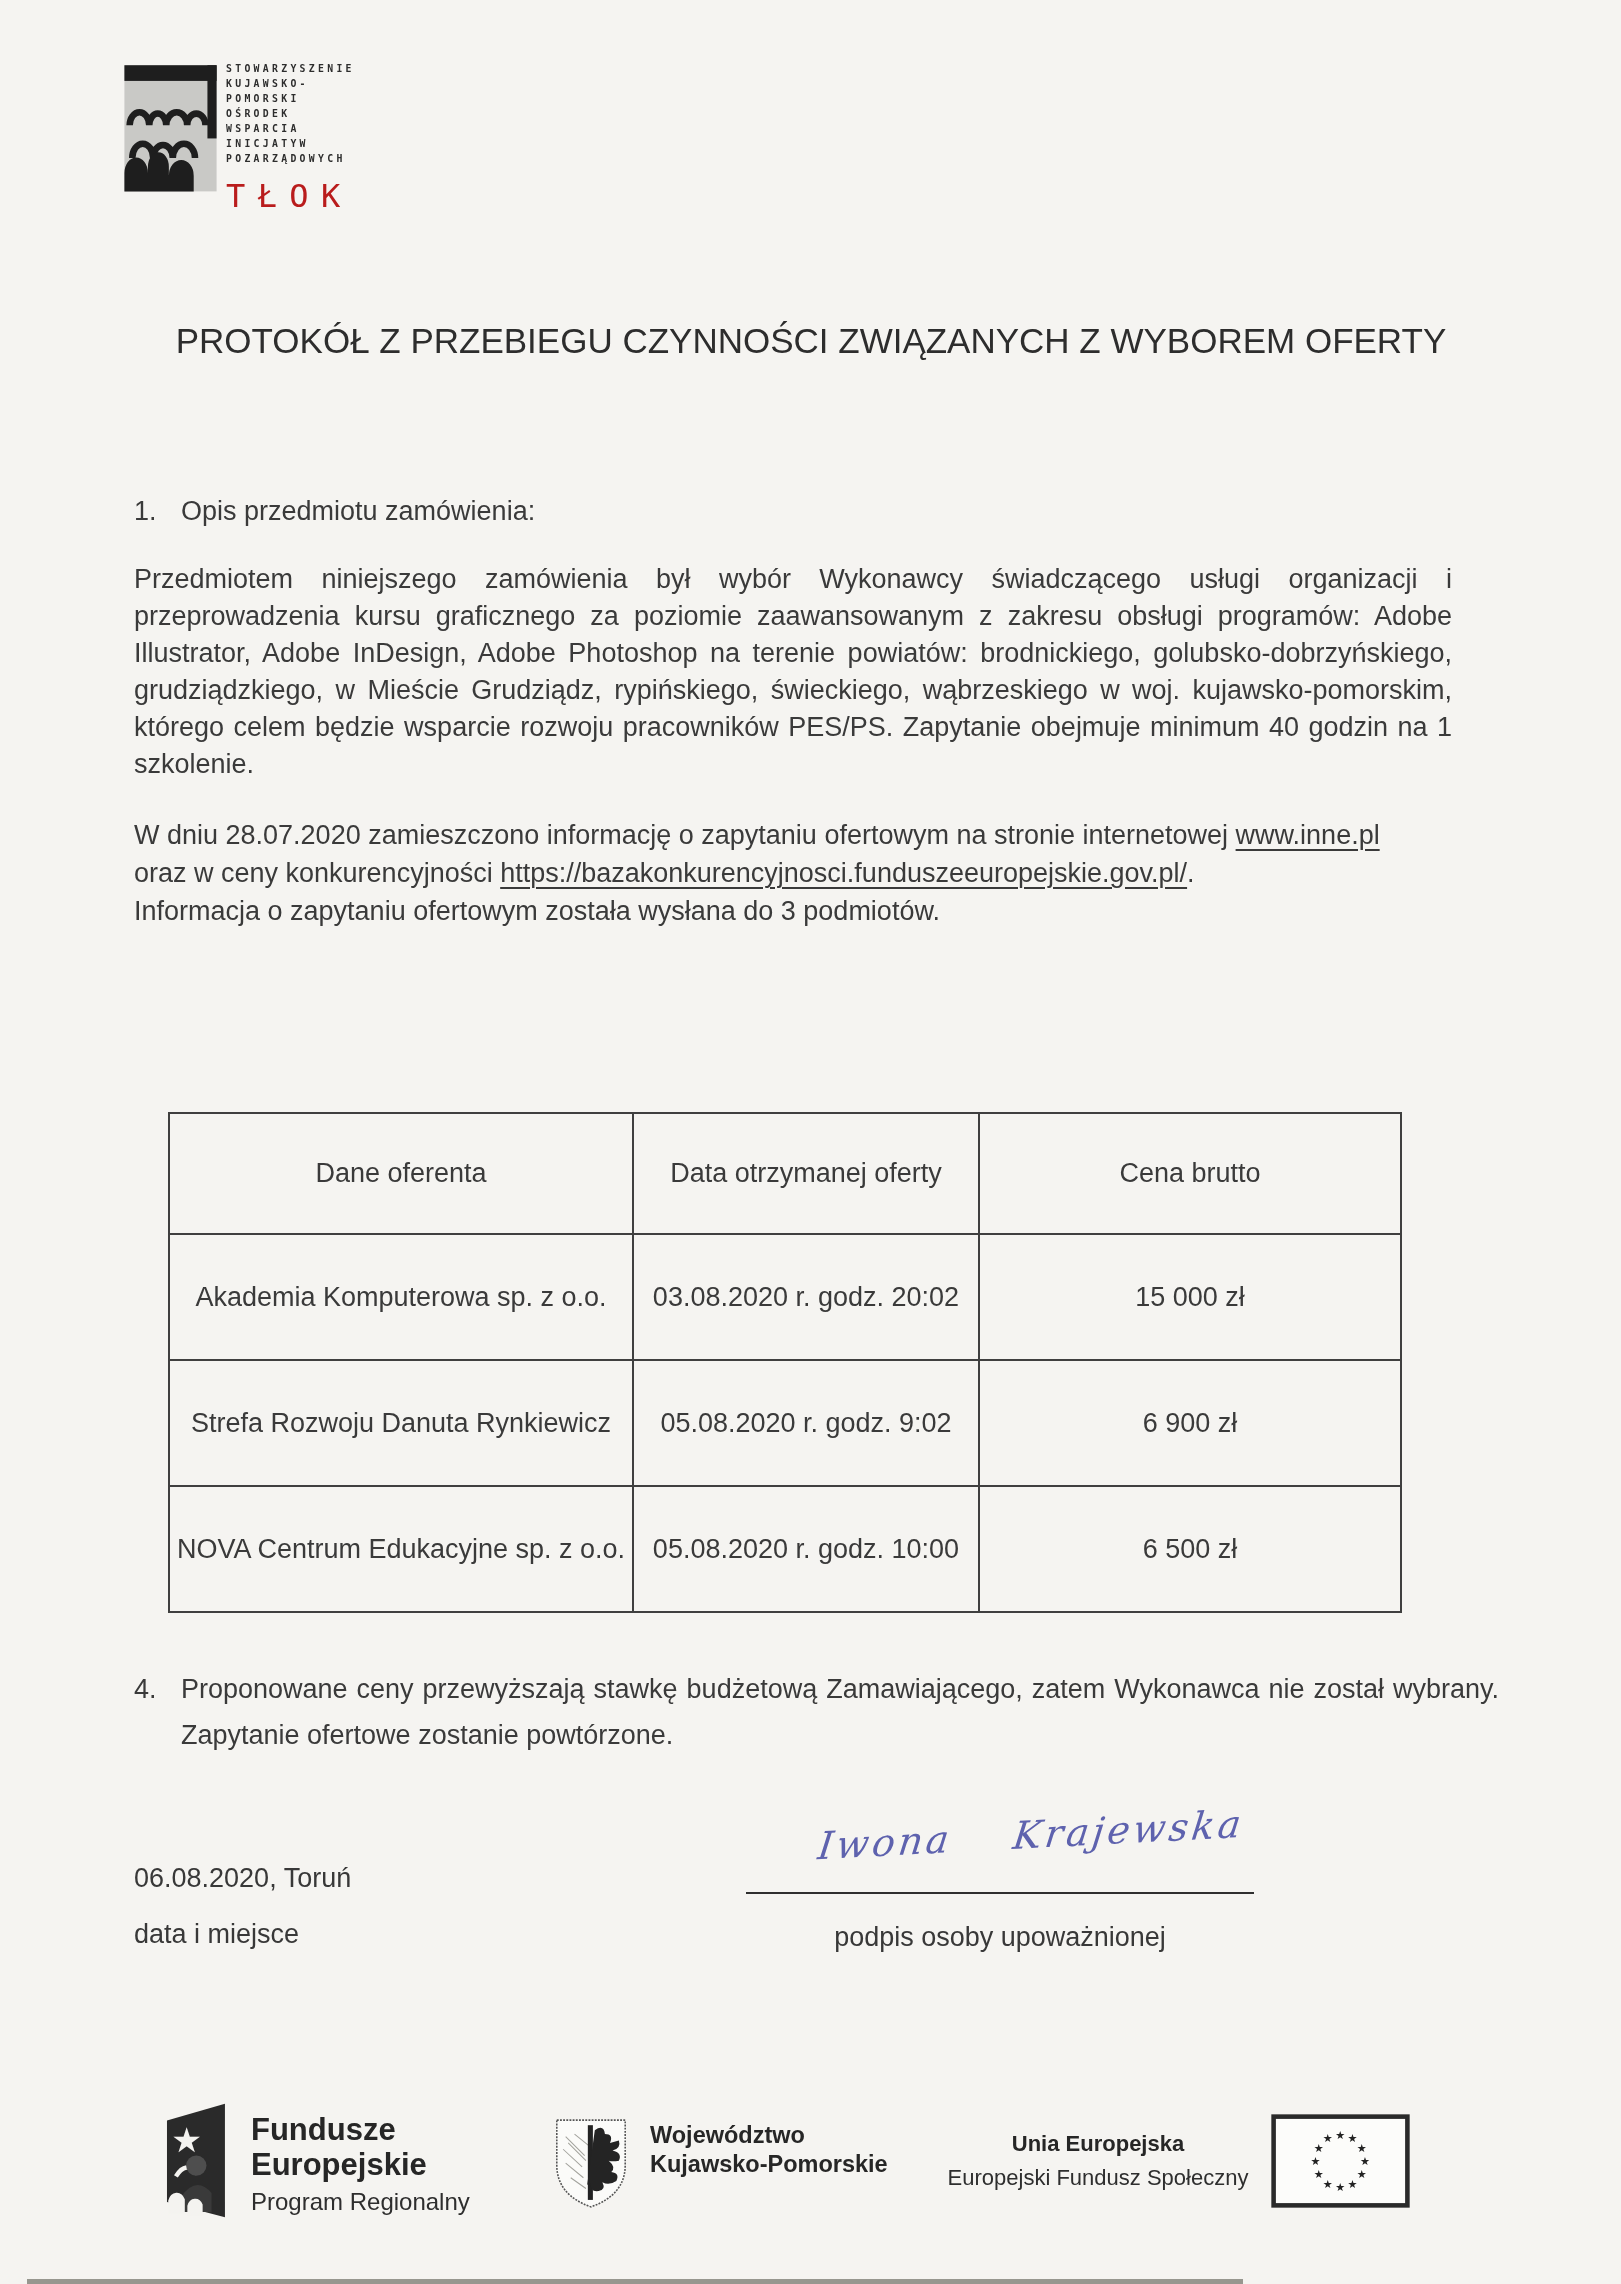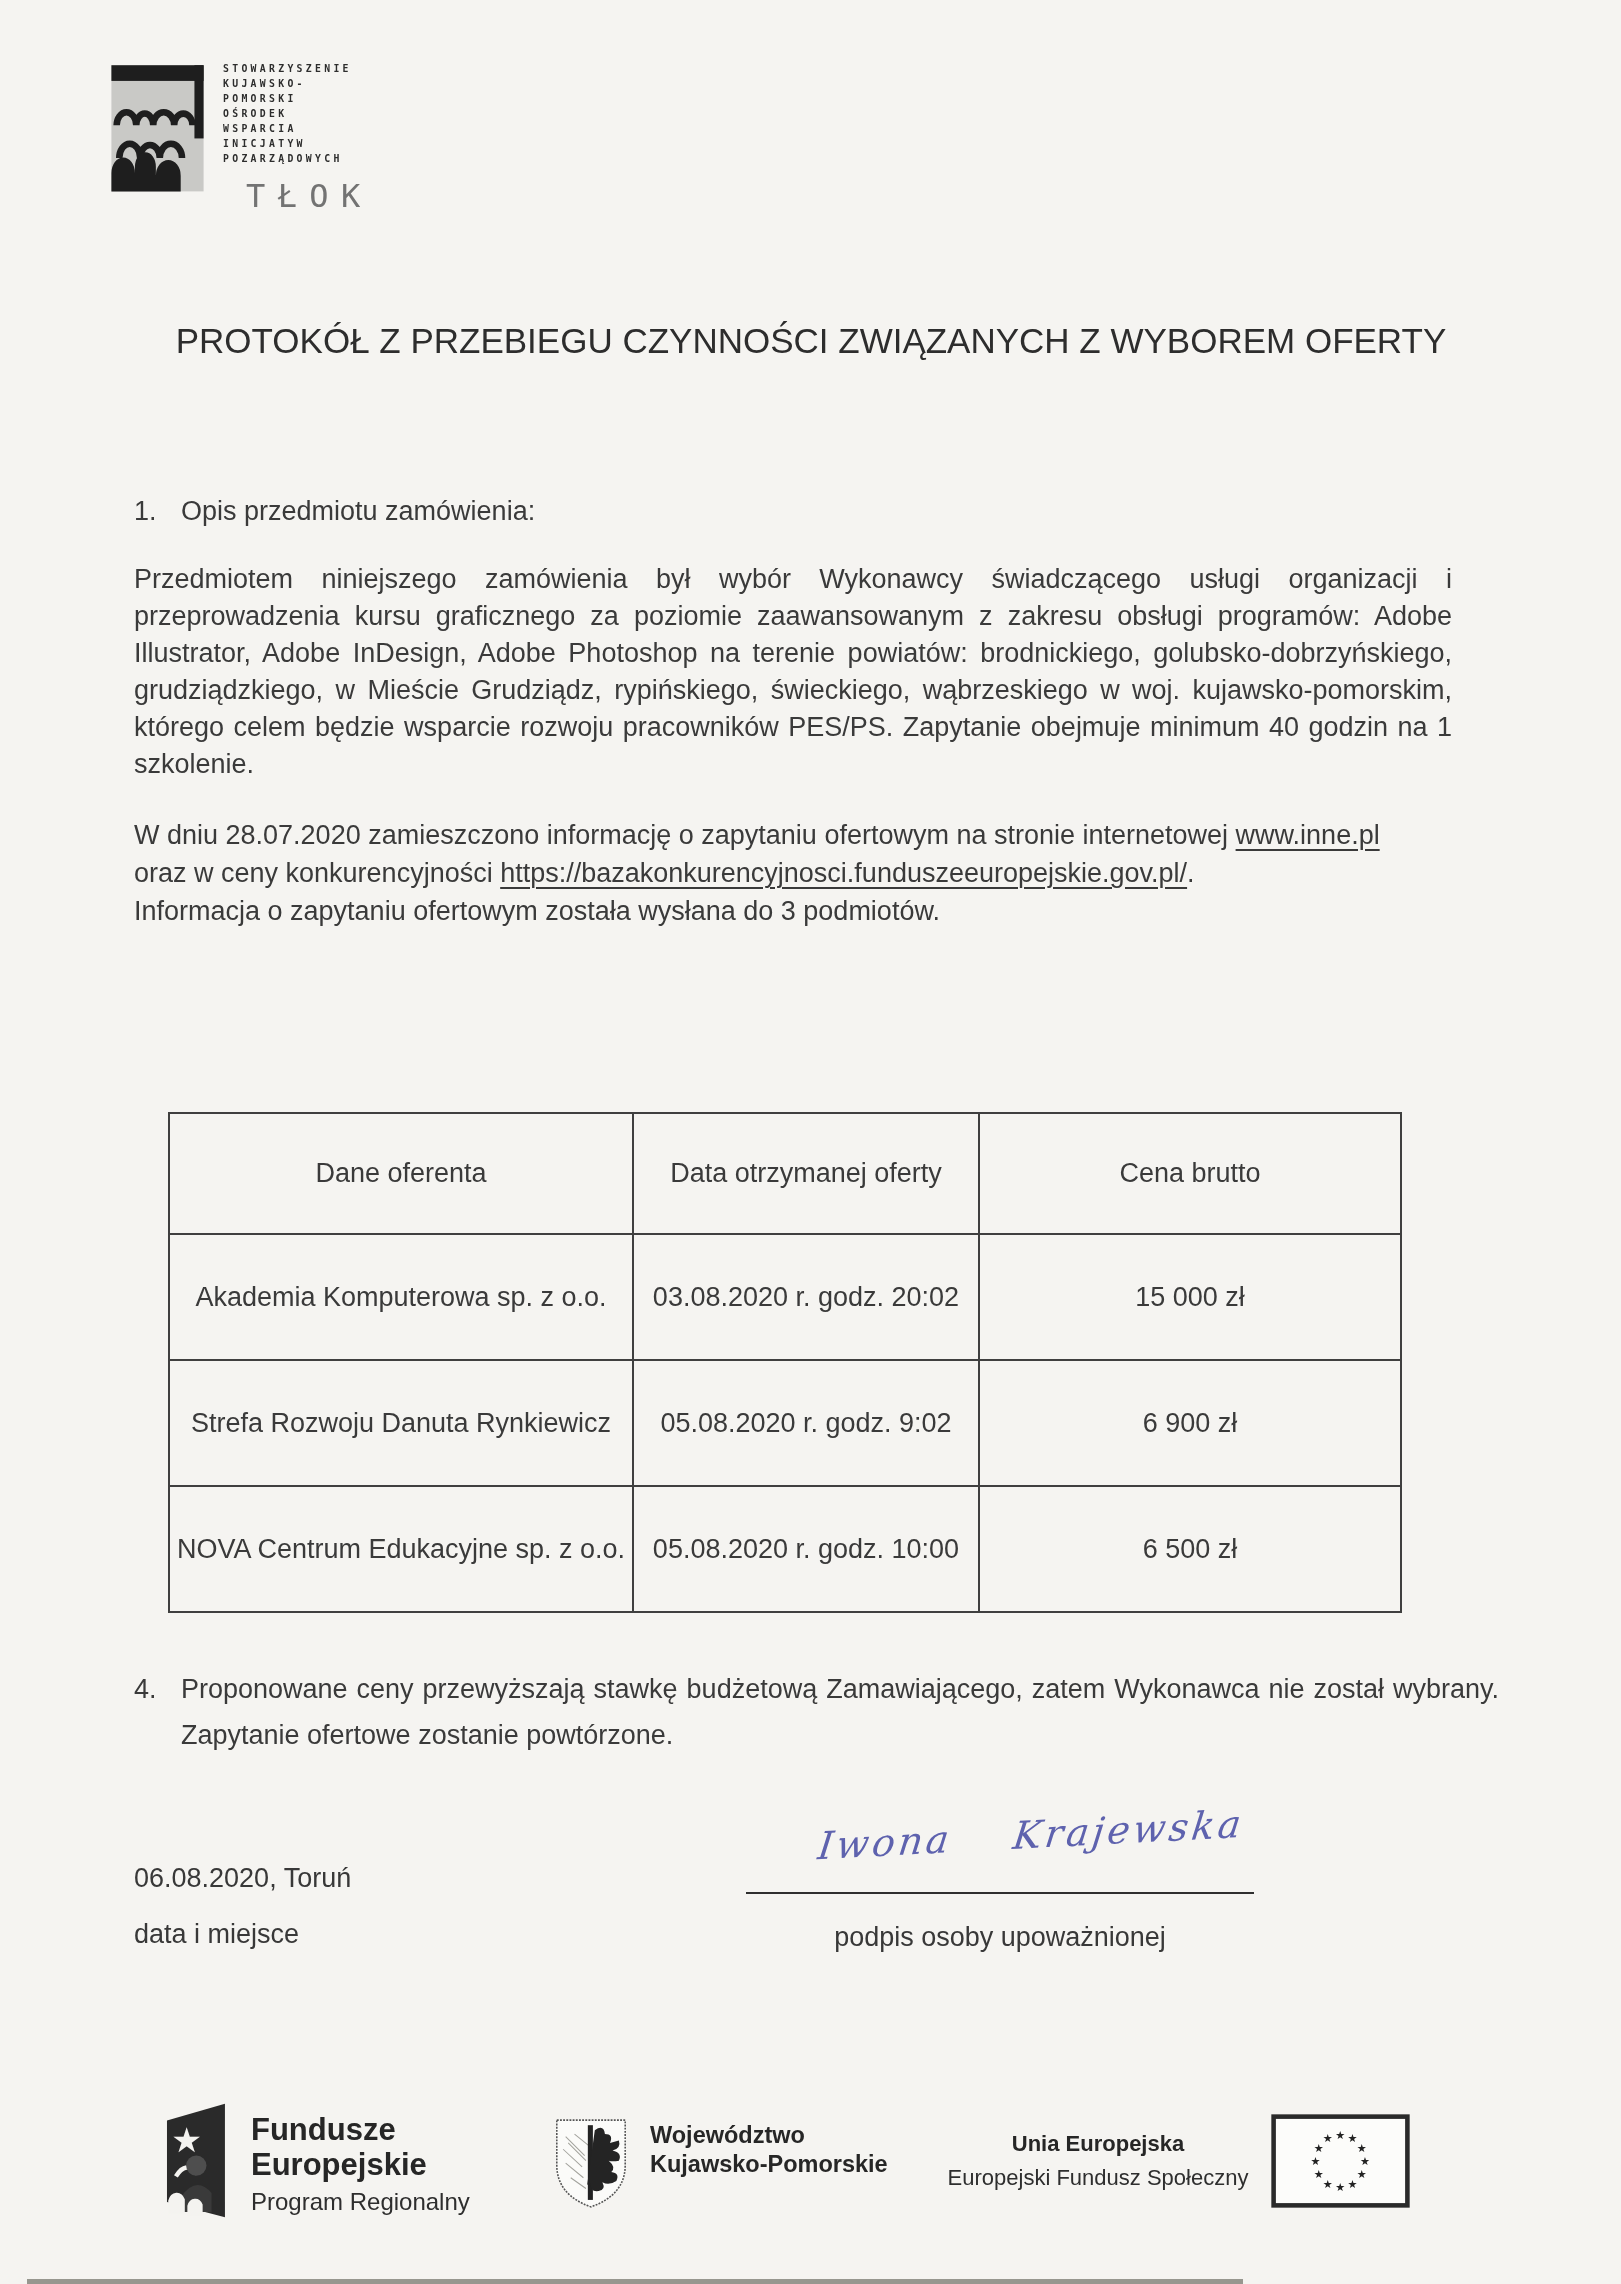--- a/index.html
+++ b/index.html
@@ -6,32 +6,32 @@
   .page{
     position:relative;
     width:1622px;height:2284px;
     margin:0 auto;
     background:#f5f4f1;
     font-family:"Liberation Sans",sans-serif;
     color:#383838;
     overflow:hidden;
   }
   
-  .logo-block{position:absolute;left:110px;top:60px;display:flex;gap:18px;}
+  .logo-block{position:absolute;left:123px;top:60px;display:flex;gap:8px;}
   .logo-graphic{width:95px;height:134px;}
   .logo-textcol{padding-top:1.3px;}
   .org-line{
     font-family:"DejaVu Sans Mono",monospace;
     font-size:9.8px;font-weight:bold;letter-spacing:3.3px;
     line-height:15px;color:#2d2d2d;white-space:nowrap;
   }
   .wordmark{
     margin-top:10.4px;
     font-family:"DejaVu Sans Mono",monospace;
-    font-size:32px;letter-spacing:12.4px;color:#737373;margin-left:23px;
+    font-size:32px;letter-spacing:12.4px;color:#b91c1c;
   }
   
   .doc-title{
     position:absolute;top:317px;left:0;width:100%;
     text-align:center;font-size:35px;line-height:47px;color:#2d2d2d;
   }
   
   .abs{position:absolute;left:134px;width:1318px;font-size:27px;color:#3a3a3a;}
   .hang{padding-left:47px;text-indent:-47px;}
   .num{display:inline-block;width:47px;text-indent:0;}

